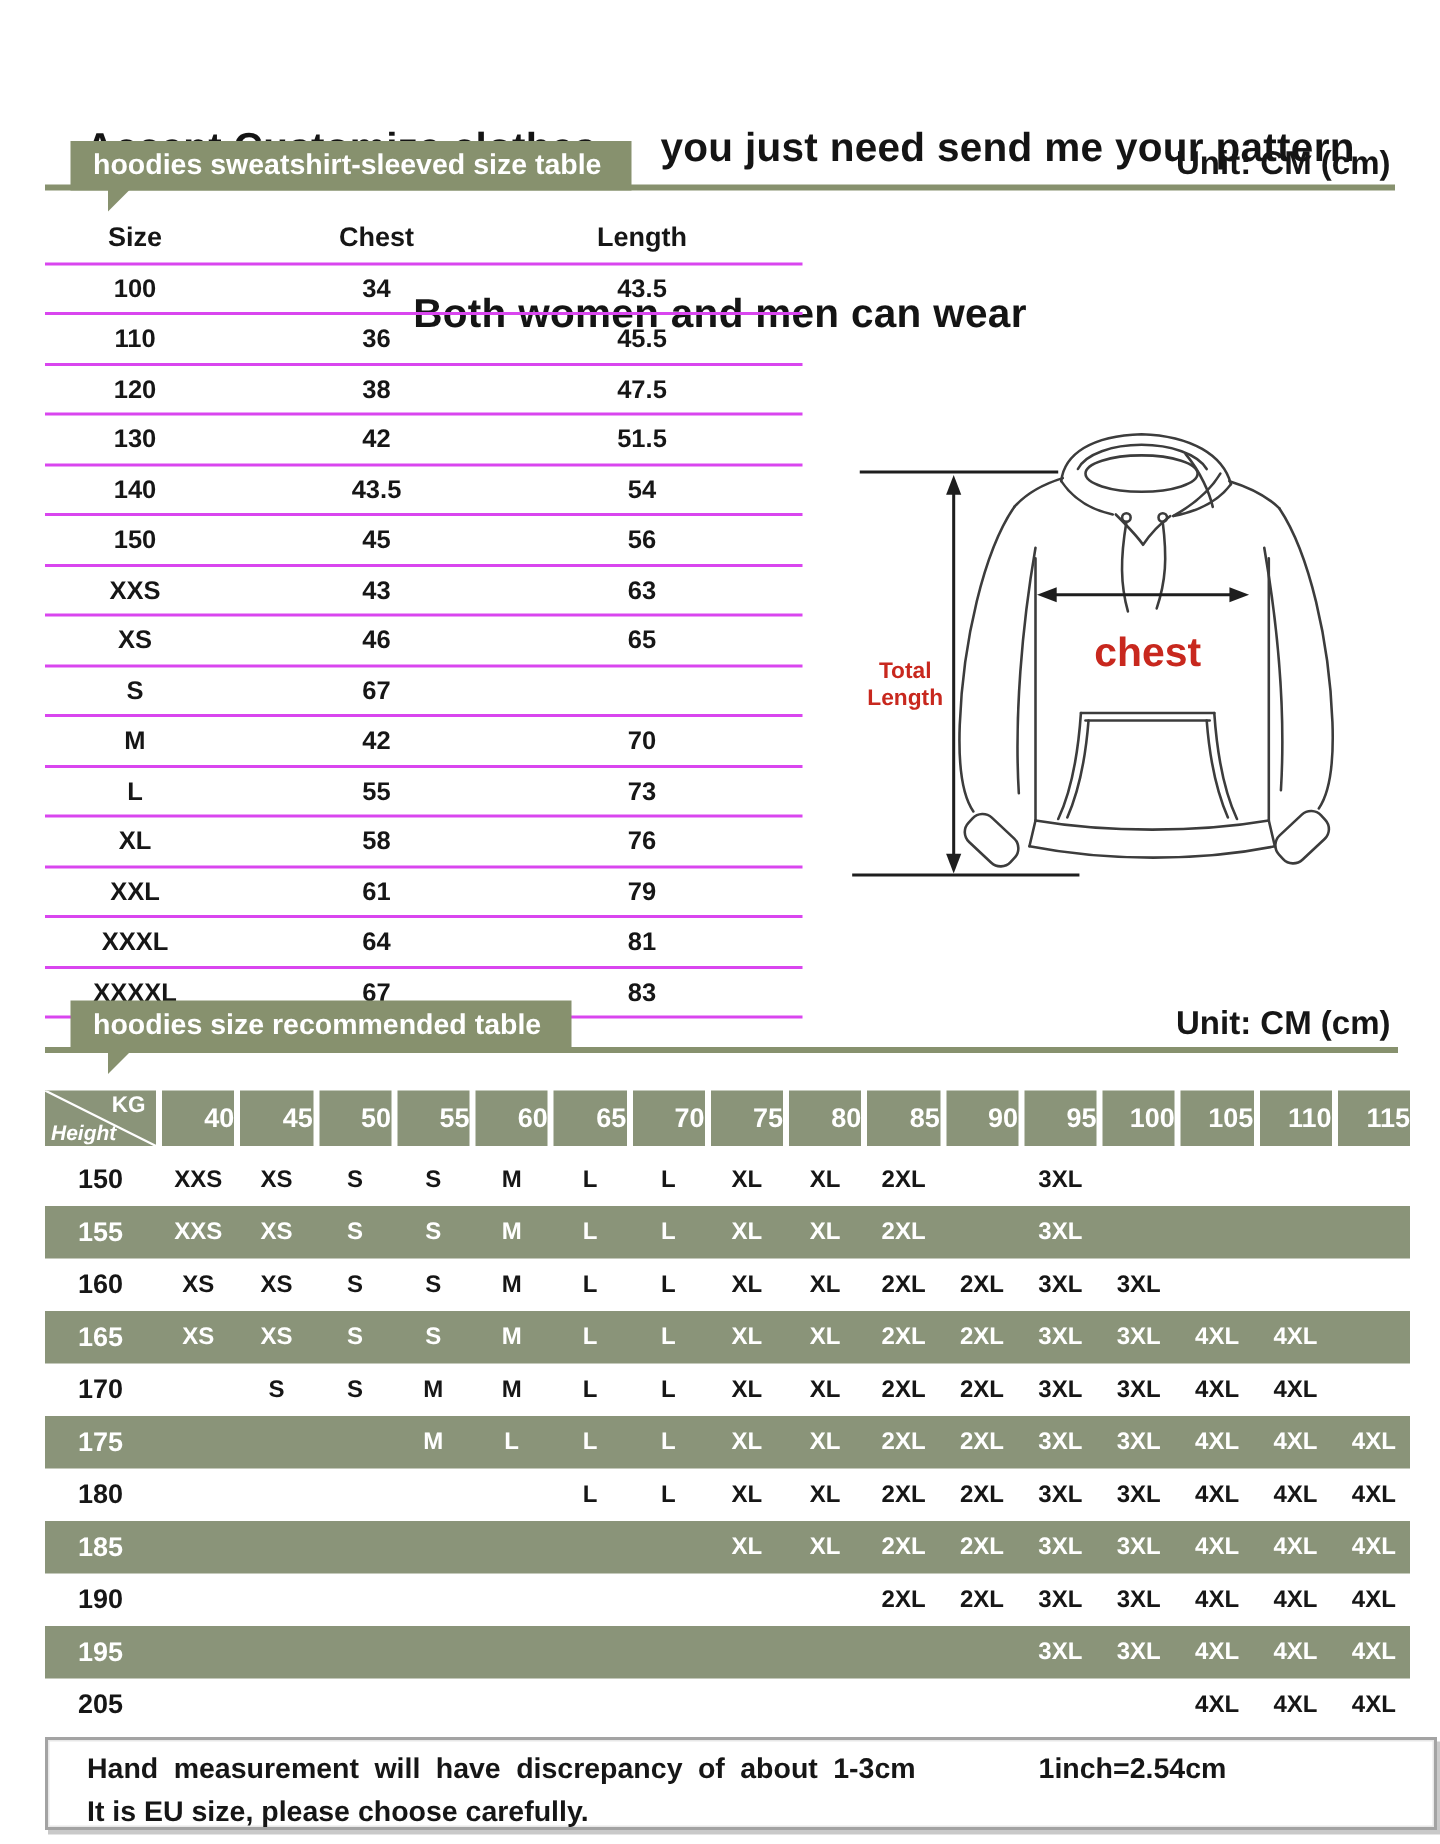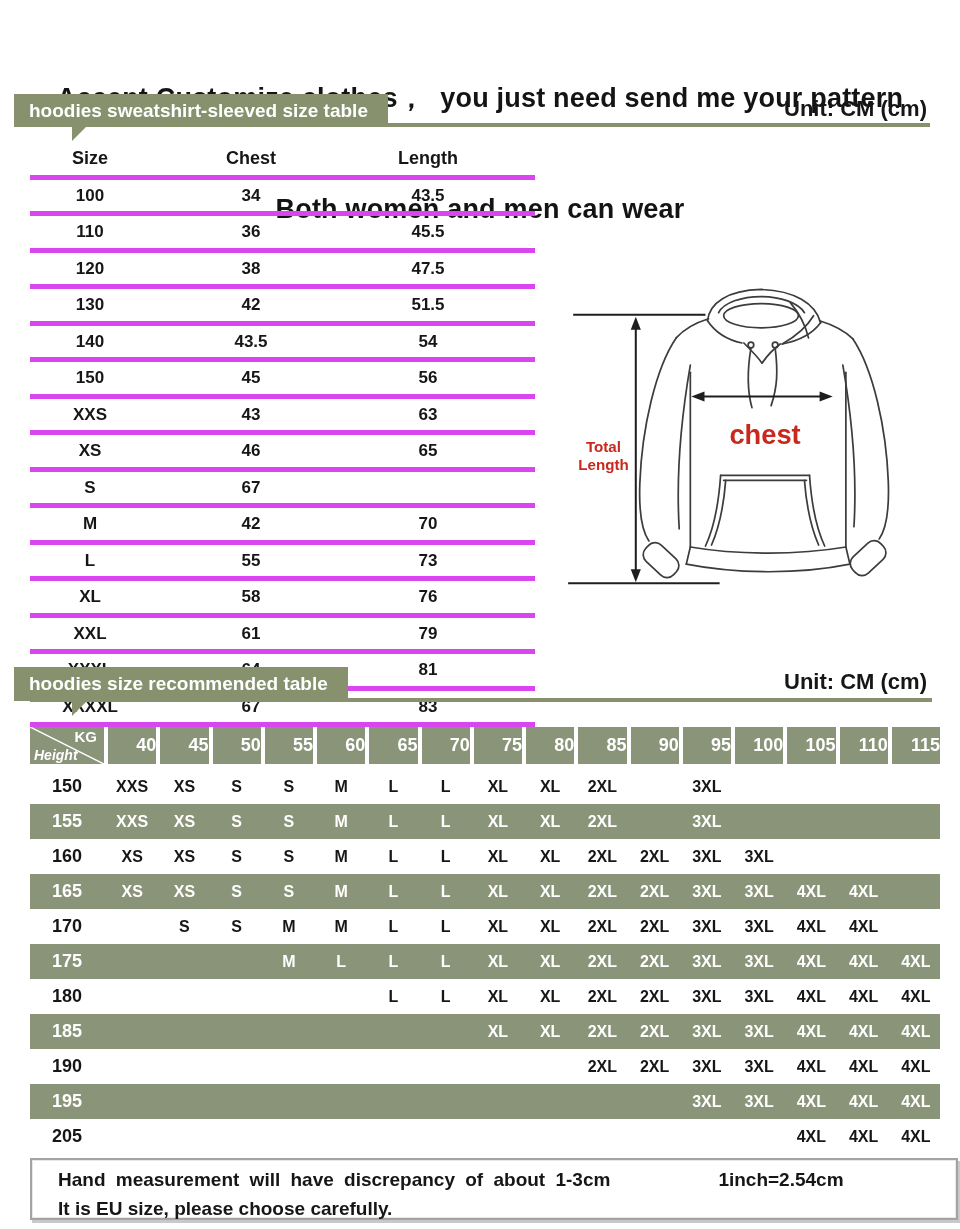--- a/index.html
+++ b/index.html
@@ -4,38 +4,38 @@
 <style>
   html,body{margin:0;padding:0;background:#ffffff;}
   .page{
     position:relative;width:960px;height:1229px;background:#fff;overflow:hidden;
     font-family:"Liberation Sans",sans-serif;font-weight:bold;color:#161616;
   }
   
   .title{position:absolute;top:6px;left:0;width:960px;text-align:center;
          font-size:27px;line-height:37px;color:#141414;white-space:pre-wrap;letter-spacing:.2px;}
   
-  .banner{position:absolute;left:14px;background:var(--green,#87916e);color:#fff;
+  .banner{position:absolute;left:47px;background:var(--green,#87916e);color:#fff;
           font-size:19px;line-height:33px;height:33px;padding:0 20px 0 15px;}
   #banner1{top:94px;}
   #banner2{top:667px;height:34px;line-height:34px;}
   .banner-line{position:absolute;left:30px;height:4px;background:var(--green,#87916e);}
   #underline1{top:123px;width:900px;}
   #underline2{top:698px;width:902px;}
   .tail{position:absolute;width:0;height:0;border-top:15px solid var(--green,#87916e);
         border-right:15px solid transparent;}
   #tail1{left:72px;top:126px;}
   #tail2{left:72px;top:701px;}
   .unit{position:absolute;right:33px;width:320px;text-align:right;font-size:22px;color:#161616;}
   #unit1{top:96px;}
   #unit2{top:669px;}
   
   .size-table{position:absolute;left:30px;top:143px;width:505px;}
   .st-row{display:grid;grid-template-columns:120px 202px 152px 31px;
-          height:31.5px;line-height:31.5px;border-bottom:5px solid #d946ef;font-size:17px;}
+          height:31.5px;line-height:31.5px;border-bottom:2px solid #d946ef;font-size:17px;}
   .st-head{font-size:18px;}
   .st-cell{text-align:center;}
   
   .hoodie{position:absolute;left:556px;top:276px;width:404px;height:339px;}
   
   .mx-header{position:absolute;left:30px;top:727px;width:910px;height:37px;
              display:grid;grid-template-columns:74px repeat(16,1fr);}
   .mx-corner{position:relative;background:var(--green_light,#8a9479);color:#fff;}
   .mx-corner svg{position:absolute;left:0;top:0;width:100%;height:100%;}
   .corner-kg{position:absolute;top:1px;right:7px;font-size:15px;}
@@ -44,21 +44,21 @@
             text-align:right;line-height:37px;font-size:18px;}
   .mx-body{position:absolute;left:30px;top:769px;width:910px;}
   .mx-row{display:grid;grid-template-columns:74px repeat(16,1fr);height:35px;line-height:35px;}
   .mx-green{background:var(--green_light,#8a9479);color:#fff;}
   .mx-label{text-align:center;font-size:18px;}
   .mx-cell{margin-left:4px;text-align:center;font-size:16px;}
   
   .footer-box{position:absolute;left:30px;top:1158px;width:898px;height:50px;
               border:2px solid #a3a3a3;box-shadow:2px 3px 0 #c9c9c9, inset 0 0 0 1px #e8e8e8;
               padding:8px 0 0 26px;}
-  .footer-l1{display:flex;gap:108px;font-size:19px;line-height:24px;}
+  .footer-l1{display:flex;gap:82px;font-size:19px;line-height:24px;}
   .f1a{word-spacing:5px;}
   .footer-l2{font-size:19px;line-height:24px;margin-top:5px;}
 </style>
 </head>
 <body>
 
 <div class="page">
 
   <div class="title">
     <div>Accept Customize clothes，  you just need send me your pattern</div>

